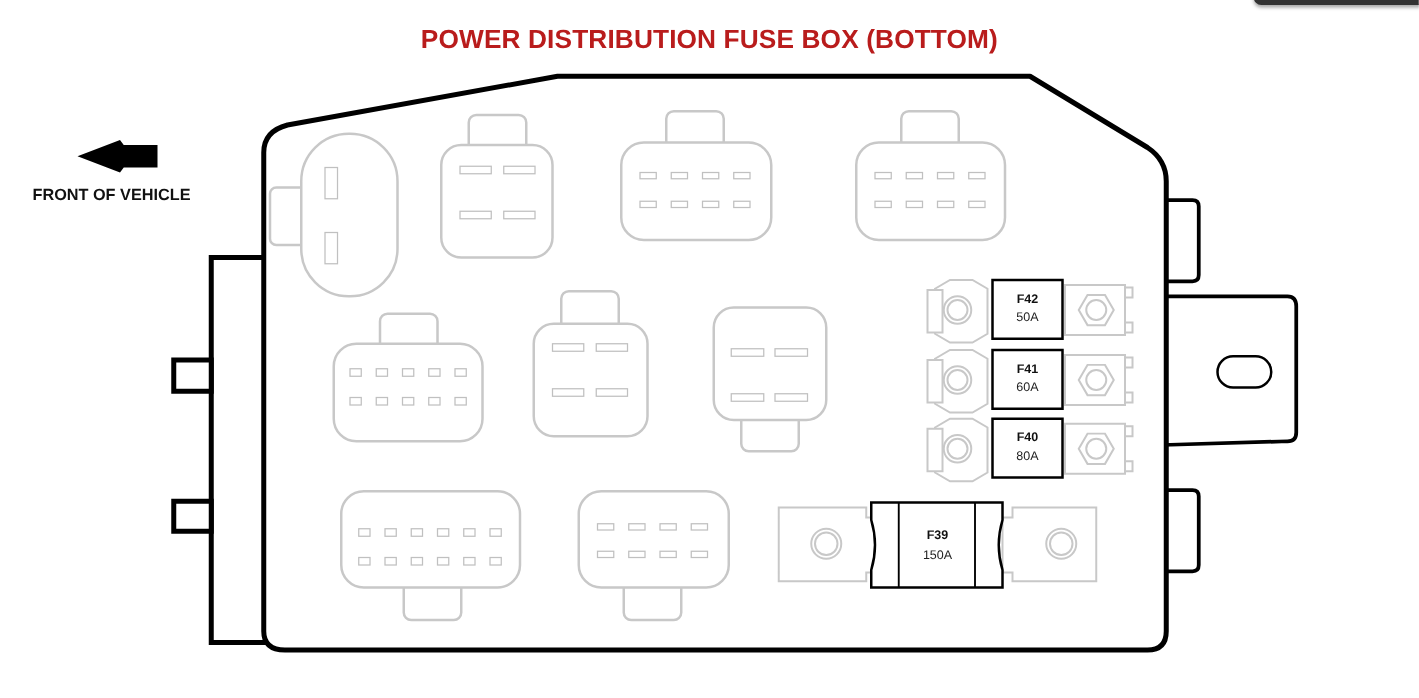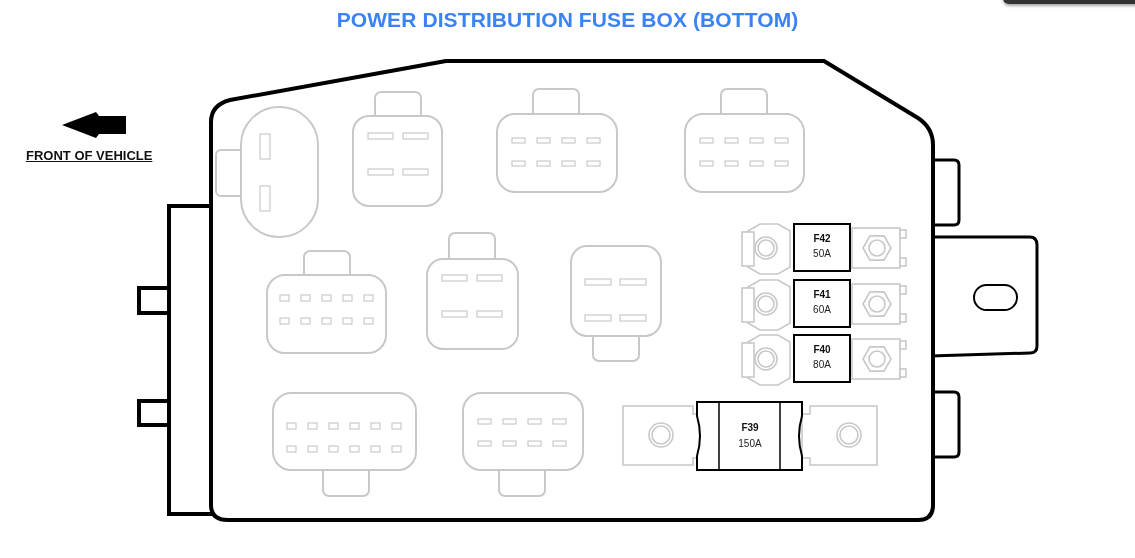--- a/index.html
+++ b/index.html
@@ -1,19 +1,19 @@
 <!DOCTYPE html>
 <html><head>
 <meta charset="utf-8">
 <style>
   html, body { margin:0; padding:0; background:#ffffff; }
   body { width:1135px; height:558px; position:relative; overflow:hidden; font-family:"Liberation Sans", sans-serif; }
-  #title { position:absolute; left:0; width:1135px; top:8px; text-align:center; font-size:21px; font-weight:bold; color:#3b82f6; letter-spacing:0.1px; }
+  #title { position:absolute; left:0; width:1135px; top:20px; text-align:center; font-size:21px; font-weight:bold; color:#b91c1c; letter-spacing:0.1px; }
   #corner-bar { position:absolute; left:1003px; top:-6px; width:140px; height:10px; background:#333; border-radius:0 0 0 6px; box-shadow:0 2px 3px rgba(0,0,0,0.35); }
-  #front-label { position:absolute; left:26px; top:148px; font-size:13px; font-weight:bold; color:#111;text-decoration:underline; }
+  #front-label { position:absolute; left:26px; top:148px; font-size:13px; font-weight:bold; color:#111; }
   svg#diagram { position:absolute; left:0; top:0; }
   .outline { fill:#fff; stroke:#000; stroke-width:4; stroke-linejoin:round; }
   .conn { fill:#fff; stroke:#c8c8c8; stroke-width:2; }
   .pin { fill:#fff; stroke:#c0c0c0; stroke-width:1; }
   .term { fill:#fff; stroke:#c8c8c8; stroke-width:1.6; }
   .fuse-box { fill:#fff; stroke:#000; stroke-width:2; }
   .fuse-id { font-family:"Liberation Sans", sans-serif; font-size:10px; font-weight:bold; fill:#111; text-anchor:middle; }
   .fuse-amp { font-family:"Liberation Sans", sans-serif; font-size:10px; fill:#222; text-anchor:middle; }
 </style>
 </head>

